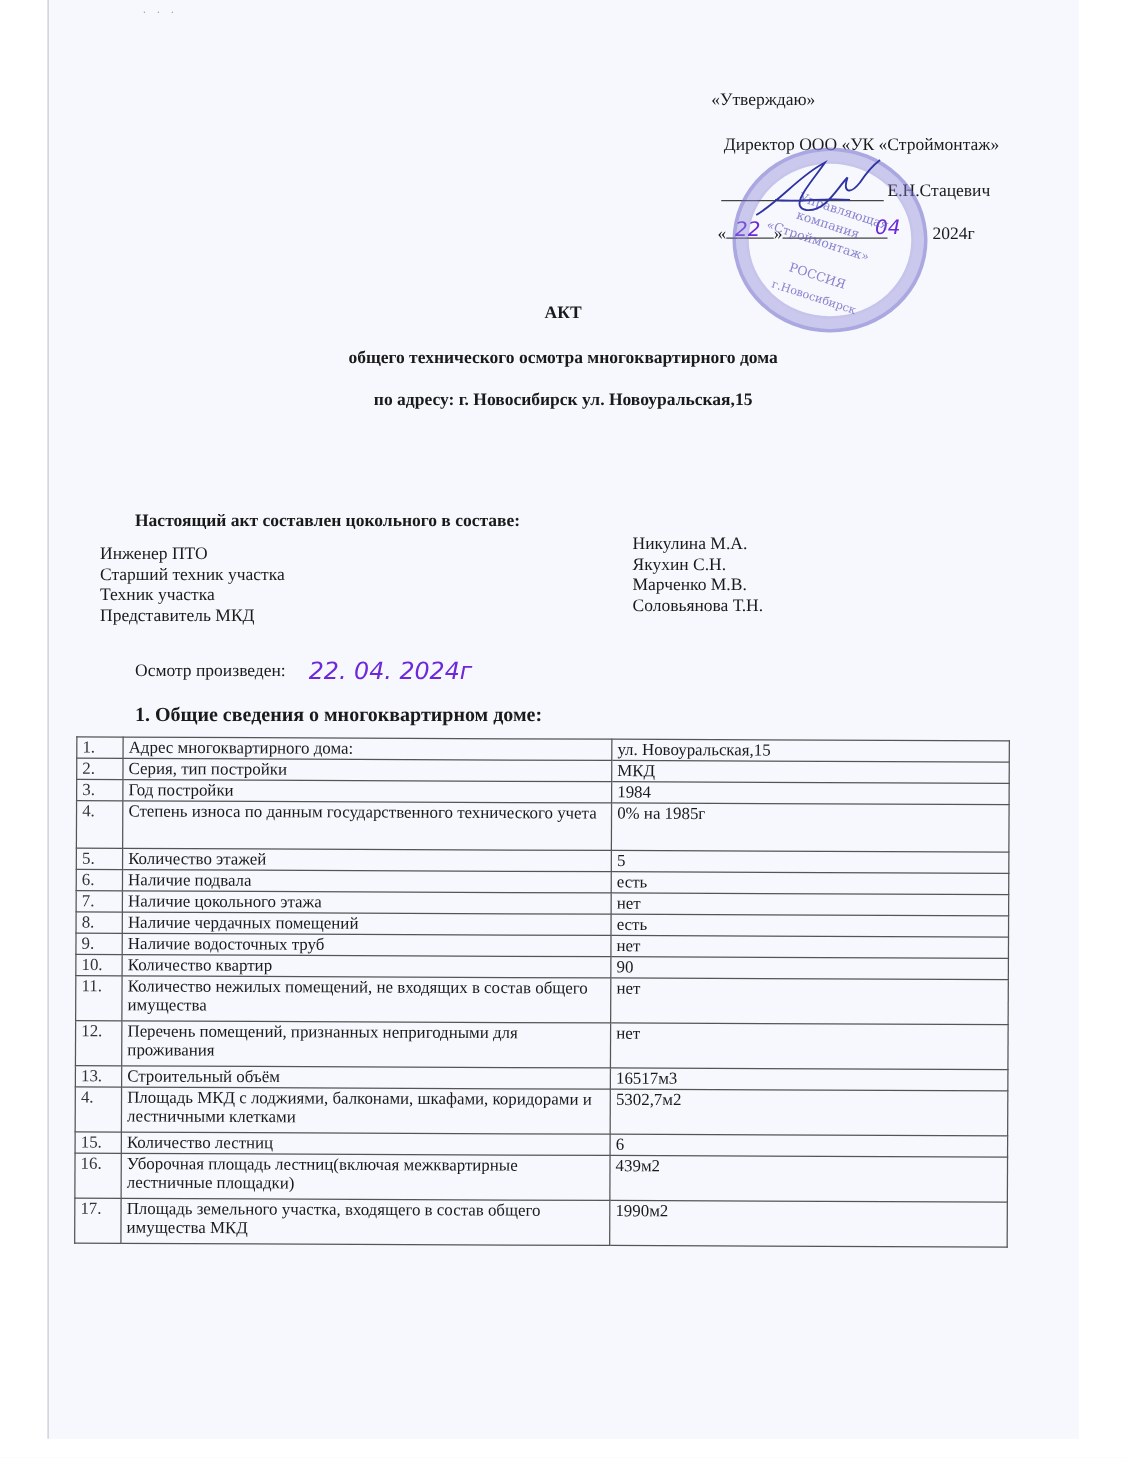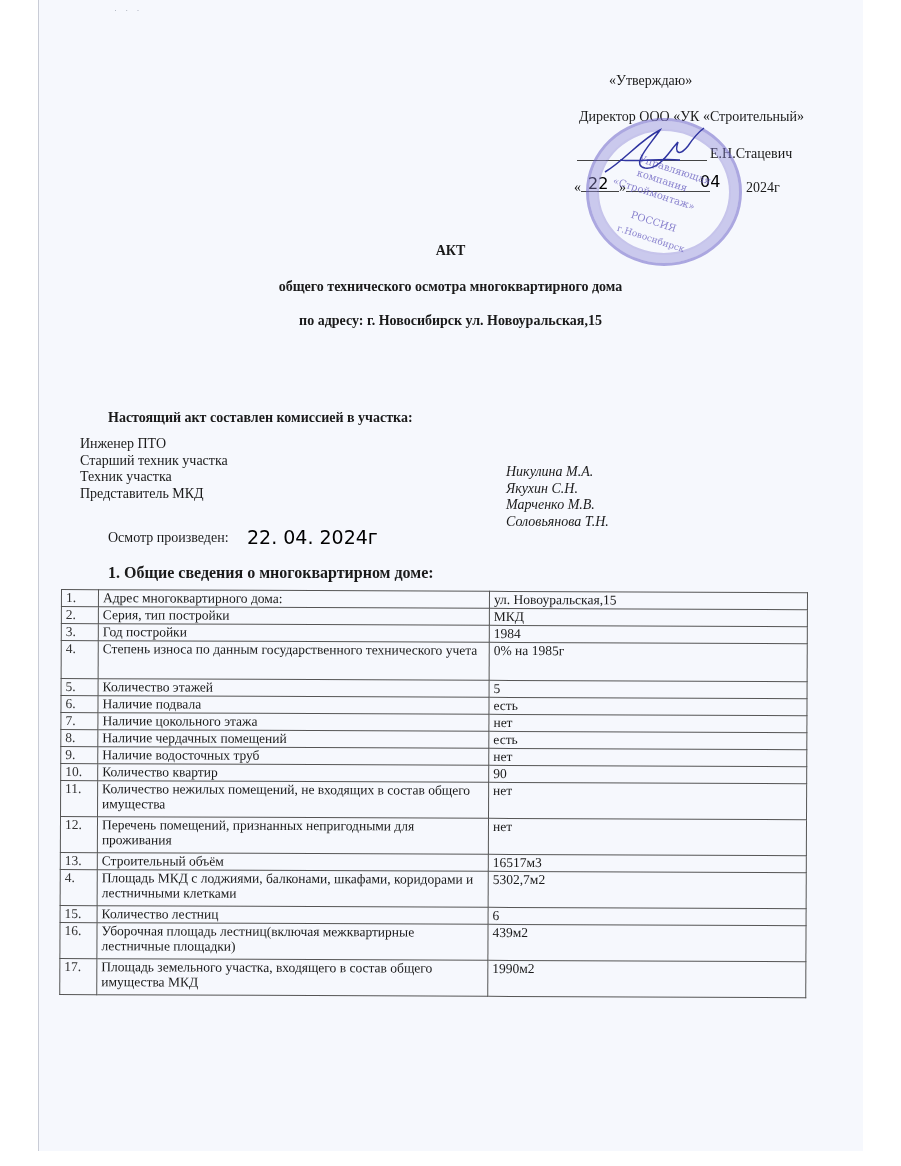--- a/index.html
+++ b/index.html
@@ -16,52 +16,52 @@
       left: 38px; top: 0;
       width: 824px; height: 1151px;
       background: #f6f8fd;
       border-left: 1px solid #c9ccd6;
     }
     .scan-dots {
       position: absolute; left: 75px; top: 5px;
       font-size: 9px; color: #9aa0ad; letter-spacing: 3px;
     }
     .abs { position: absolute; white-space: nowrap; }
-    .approve { left: 569px; top: 73px; font-size: 14px; margin-left: 40px; }
+    .approve { left: 569px; top: 73px; font-size: 14px; }
     .director { left: 579px; top: 109px; font-size: 14px; }
     .sig-line { position: absolute; background: #444; height: 1px; }
     .name-sign { left: 710px; top: 146px; font-size: 14px; }
     .date-open { left: 574px; top: 180px; font-size: 14px; }
     .date-year { left: 710px; top: 180px; font-size: 14px; margin-left: 36px; }
 
     .stamp {
       position: absolute; left: 586px; top: 118px;
       width: 150px; height: 142px;
       border-radius: 50%;
       border: 3px solid rgba(110,100,200,0.55);
       box-shadow: inset 0 0 0 8px rgba(246,248,253,0.1), inset 0 0 0 10px rgba(110,100,200,0.35);
     }
     .stamp-text {
       position: absolute; color: rgba(100,90,190,0.75);
       font-family: "DejaVu Serif", serif; font-size: 10px;
       transform-origin: left top;
     }
     .handwriting {
-      position: absolute; color: #000000;
-      font-family: "DejaVu Sans", sans-serif; 
+      position: absolute; color: #6d28d9;
+      font-family: "DejaVu Sans", sans-serif; font-style: italic;
     }
 
     .title { position: absolute; left: 0; width: 901px; text-align: center; font-weight: bold; font-size: 14px; }
     .t1 { top: 243px; }
     .t2 { top: 279px; }
     .t3 { top: 313px; }
 
     .commission-head { left: 108px; top: 410px; font-size: 14px; font-weight: bold; }
     .roles { position: absolute; left: 80px; top: 436px; font-size: 14px; line-height: 16.5px; }
-    .names { position: absolute; left: 506px; top: 464px; font-size: 14px; line-height: 16.5px; font-style: italic; }
+    .names { position: absolute; left: 506px; top: 428px; font-size: 14px; line-height: 16.5px; }
     .inspect { left: 108px; top: 530px; font-size: 14px; }
     .inspect-date { left: 247px; top: 526px; font-size: 19px; }
     .section-head { left: 108px; top: 564px; font-size: 16px; font-weight: bold; }
 
     table.info {
       position: absolute; left: 61px; top: 589px;
       width: 747px;
       border-collapse: collapse;
       font-size: 13.5px;
       transform: rotate(0.25deg);
@@ -78,21 +78,21 @@
     table.info td.val { }
   </style>
 </head>
 <body>
 
 <div class="page">
   <div class="scan-dots">·  ·  ·</div>
 </div>
 
 <div class="abs approve">«Утверждаю»</div>
-<div class="abs director">Директор ООО «УК «Строительный»</div>
+<div class="abs director">Директор ООО «УК «Строймонтаж»</div>
 <div class="sig-line" style="left:577px; top:160px; width:130px;"></div>
 <div class="abs name-sign">Е.Н.Стацевич</div>
 <div class="abs date-open">
   <span>«</span><span style="display:inline-block;width:38px;border-bottom:1px solid #444;"></span><span>»</span><span style="display:inline-block;width:84px;border-bottom:1px solid #444;"></span>
 </div>
 <div class="abs date-year">2024г</div>
 <div class="handwriting" style="left:588px; top:174px; font-size:16px;">22</div>
 <div class="handwriting" style="left:700px; top:172px; font-size:16px;">04</div>
 
 <div class="stamp">
@@ -104,21 +104,21 @@
 </div>
 
 <svg style="position:absolute; left:600px; top:120px;" width="110" height="60">
   <path d="M5 52 C 25 40, 40 20, 60 10 C 50 25, 30 45, 45 48 C 60 50, 70 30, 78 22 C 74 34, 80 36, 88 26 C 92 20, 96 14, 104 8 M 20 40 C 40 42, 60 38, 80 40" stroke="#2f34a0" stroke-width="1.5" fill="none"></path>
 </svg>
 
 <div class="title t1">АКТ</div>
 <div class="title t2">общего технического осмотра многоквартирного дома</div>
 <div class="title t3">по адресу: г. Новосибирск ул. Новоуральская,15</div>
 
-<div class="abs commission-head">Настоящий акт составлен комиссией в участка:</div>
+<div class="abs commission-head">Настоящий акт составлен цокольного в составе:</div>
 <div class="roles">
   <div>Инженер ПТО</div>
   <div>Старший техник участка</div>
   <div>Техник участка</div>
   <div>Представитель МКД</div>
 </div>
 <div class="names">
   <div>Никулина М.А.</div>
   <div>Якухин С.Н.</div>
   <div>Марченко  М.В.</div>

